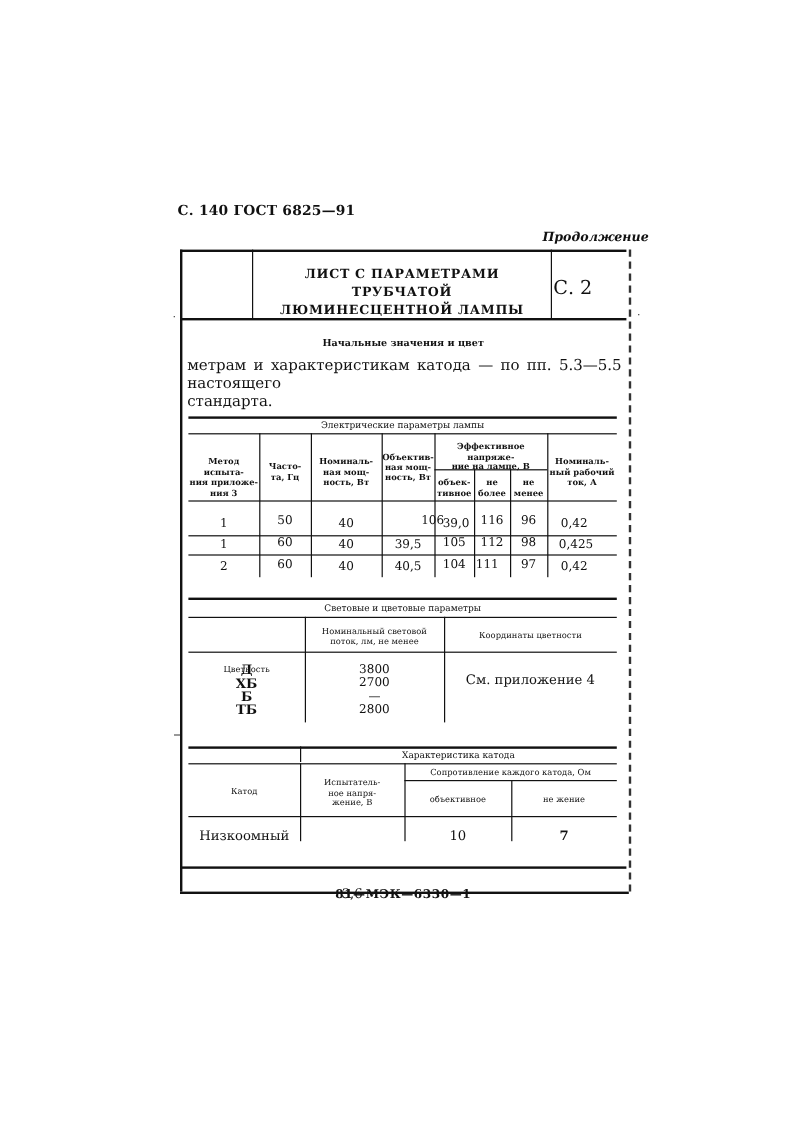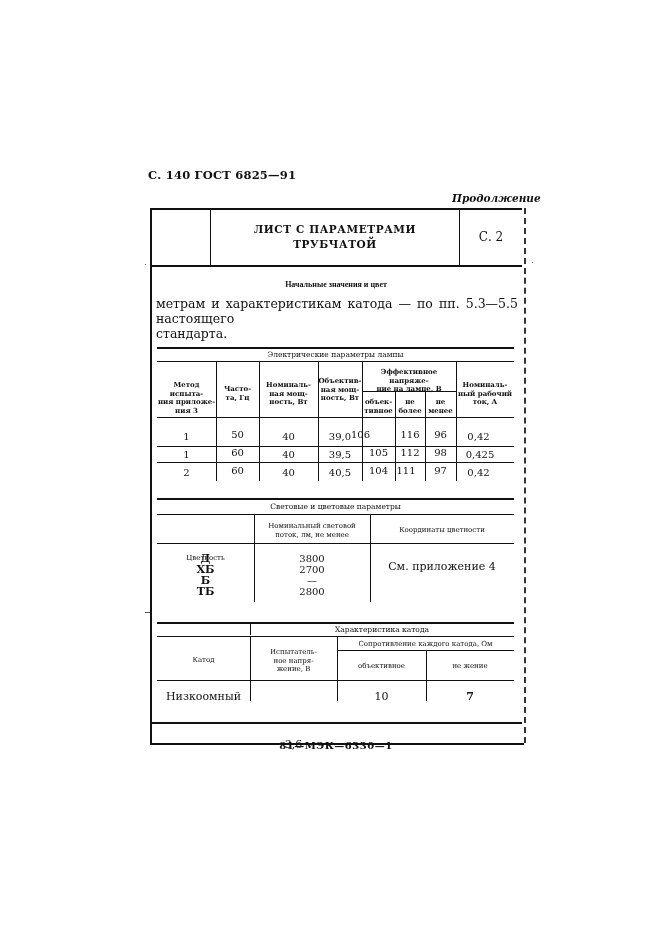--- a/index.html
+++ b/index.html
@@ -5,22 +5,22 @@
     html, body { margin: 0; padding: 0; background: #ffffff; }
     body { width: 661px; height: 935px; position: relative; overflow: hidden; color: #111; font-family: "DejaVu Serif", serif; }
     .abs { position: absolute; }
     .page-header { left: 148px; top: 168px; font-size: 11.5px; font-weight: bold; letter-spacing: 0.2px; }
     .continuation { left: 452px; top: 192px; font-size: 10.5px; font-style: italic; font-weight: bold; }
     .frame { left: 150px; top: 208px; width: 372px; height: 535px; border-left: 2px solid #111; border-right: 2px dashed #333; }
     .hline { position: absolute; height: 0; border-top: 2px solid #111; }
     .hline.thin { border-top-width: 1px; }
     .vline { position: absolute; width: 0; border-left: 1.5px solid #111; }
     .title-block { font-size: 10.5px; font-weight: bold; text-align: center; letter-spacing: 0.6px; line-height: 15px; }
-    .sheet-no { font-size: 12px; text-align: center; }
-    .section-title { font-size: 8px; font-weight: bold; text-align: center; font-family: Liberation Serif, serif; }
+    .sheet-no { font-size: 16px; text-align: left; }
+    .section-title { font-size: 8px; font-weight: bold; text-align: center; }
     .para { font-size: 12.5px; line-height: 15px; text-align: justify; }
     .sub-title { font-size: 7.5px; text-align: center; }
     .th { font-size: 7px; text-align: center; line-height: 8.5px; font-weight: bold; }
     .th.light { font-weight: normal; }
     .td { font-size: 10px; text-align: center; }
     .td.big { font-size: 11px; }
     .footer-code { font-size: 10px; font-weight: bold; text-align: center; letter-spacing: 0.5px; margin-top: 12px; }
     .margin-mark { font-size: 8px; }
   </style>
 </head>
@@ -31,20 +31,21 @@
 
 <div class="abs frame"></div>
 
 <div class="hline" style="left:150px; top:208px; width:372px;"></div>
 <div class="vline" style="left:210px; top:208px; height:57px;"></div>
 <div class="vline" style="left:459px; top:208px; height:57px;"></div>
 <div class="hline" style="left:150px; top:265px; width:372px;"></div>
 
 <div class="abs title-block" style="left:212px; top:222px; width:246px;">
   <div>ЛИСТ С ПАРАМЕТРАМИ ТРУБЧАТОЙ</div>
+  <div>ЛЮМИНЕСЦЕНТНОЙ ЛАМПЫ</div>
 </div>
 <div class="abs sheet-no" style="left:461px; top:230px; width:60px;">С. 2</div>
 
 <div class="abs section-title" style="left:150px; top:280px; width:372px;">Начальные значения и цвет</div>
 <div class="abs para" style="left:156px; top:296px; width:362px;">
   <div style="text-align-last:justify;">метрам и характеристикам катода — по пп. 5.3—5.5 настоящего</div>
   <div>стандарта.</div>
 </div>
 
 <div class="hline" style="left:157px; top:347px; width:357px;"></div>
@@ -102,21 +103,21 @@
   <div>ток, А</div>
 </div>
 
 <div class="hline thin" style="left:157px; top:446px; width:357px;"></div>
 <div class="hline thin" style="left:157px; top:462px; width:357px;"></div>
 
 <div>
   <div class="abs td" style="left:157px; top:431px; width:59px;">1</div>
   <div class="abs td" style="left:216px; top:429px; width:43px;">50</div>
   <div class="abs td" style="left:259px; top:431px; width:59px;">40</div>
-  <div class="abs td" style="left:318px; top:431px; width:44px;">39,0</div>
+  <div class="abs td" style="left:318px; top:431px; width:44px;padding-left:40px;">39,0</div>
   <div class="abs td" style="left:344px; top:429px; width:33px;">106</div>
   <div class="abs td" style="left:395px; top:429px; width:30px;">116</div>
   <div class="abs td" style="left:425px; top:429px; width:31px;">96</div>
   <div class="abs td" style="left:456px; top:431px; width:45px;">0,42</div>
 </div>
 <div>
   <div class="abs td" style="left:157px; top:449px; width:59px;">1</div>
   <div class="abs td" style="left:216px; top:447px; width:43px;">60</div>
   <div class="abs td" style="left:259px; top:449px; width:59px;">40</div>
   <div class="abs td" style="left:318px; top:449px; width:44px;">39,5</div>

